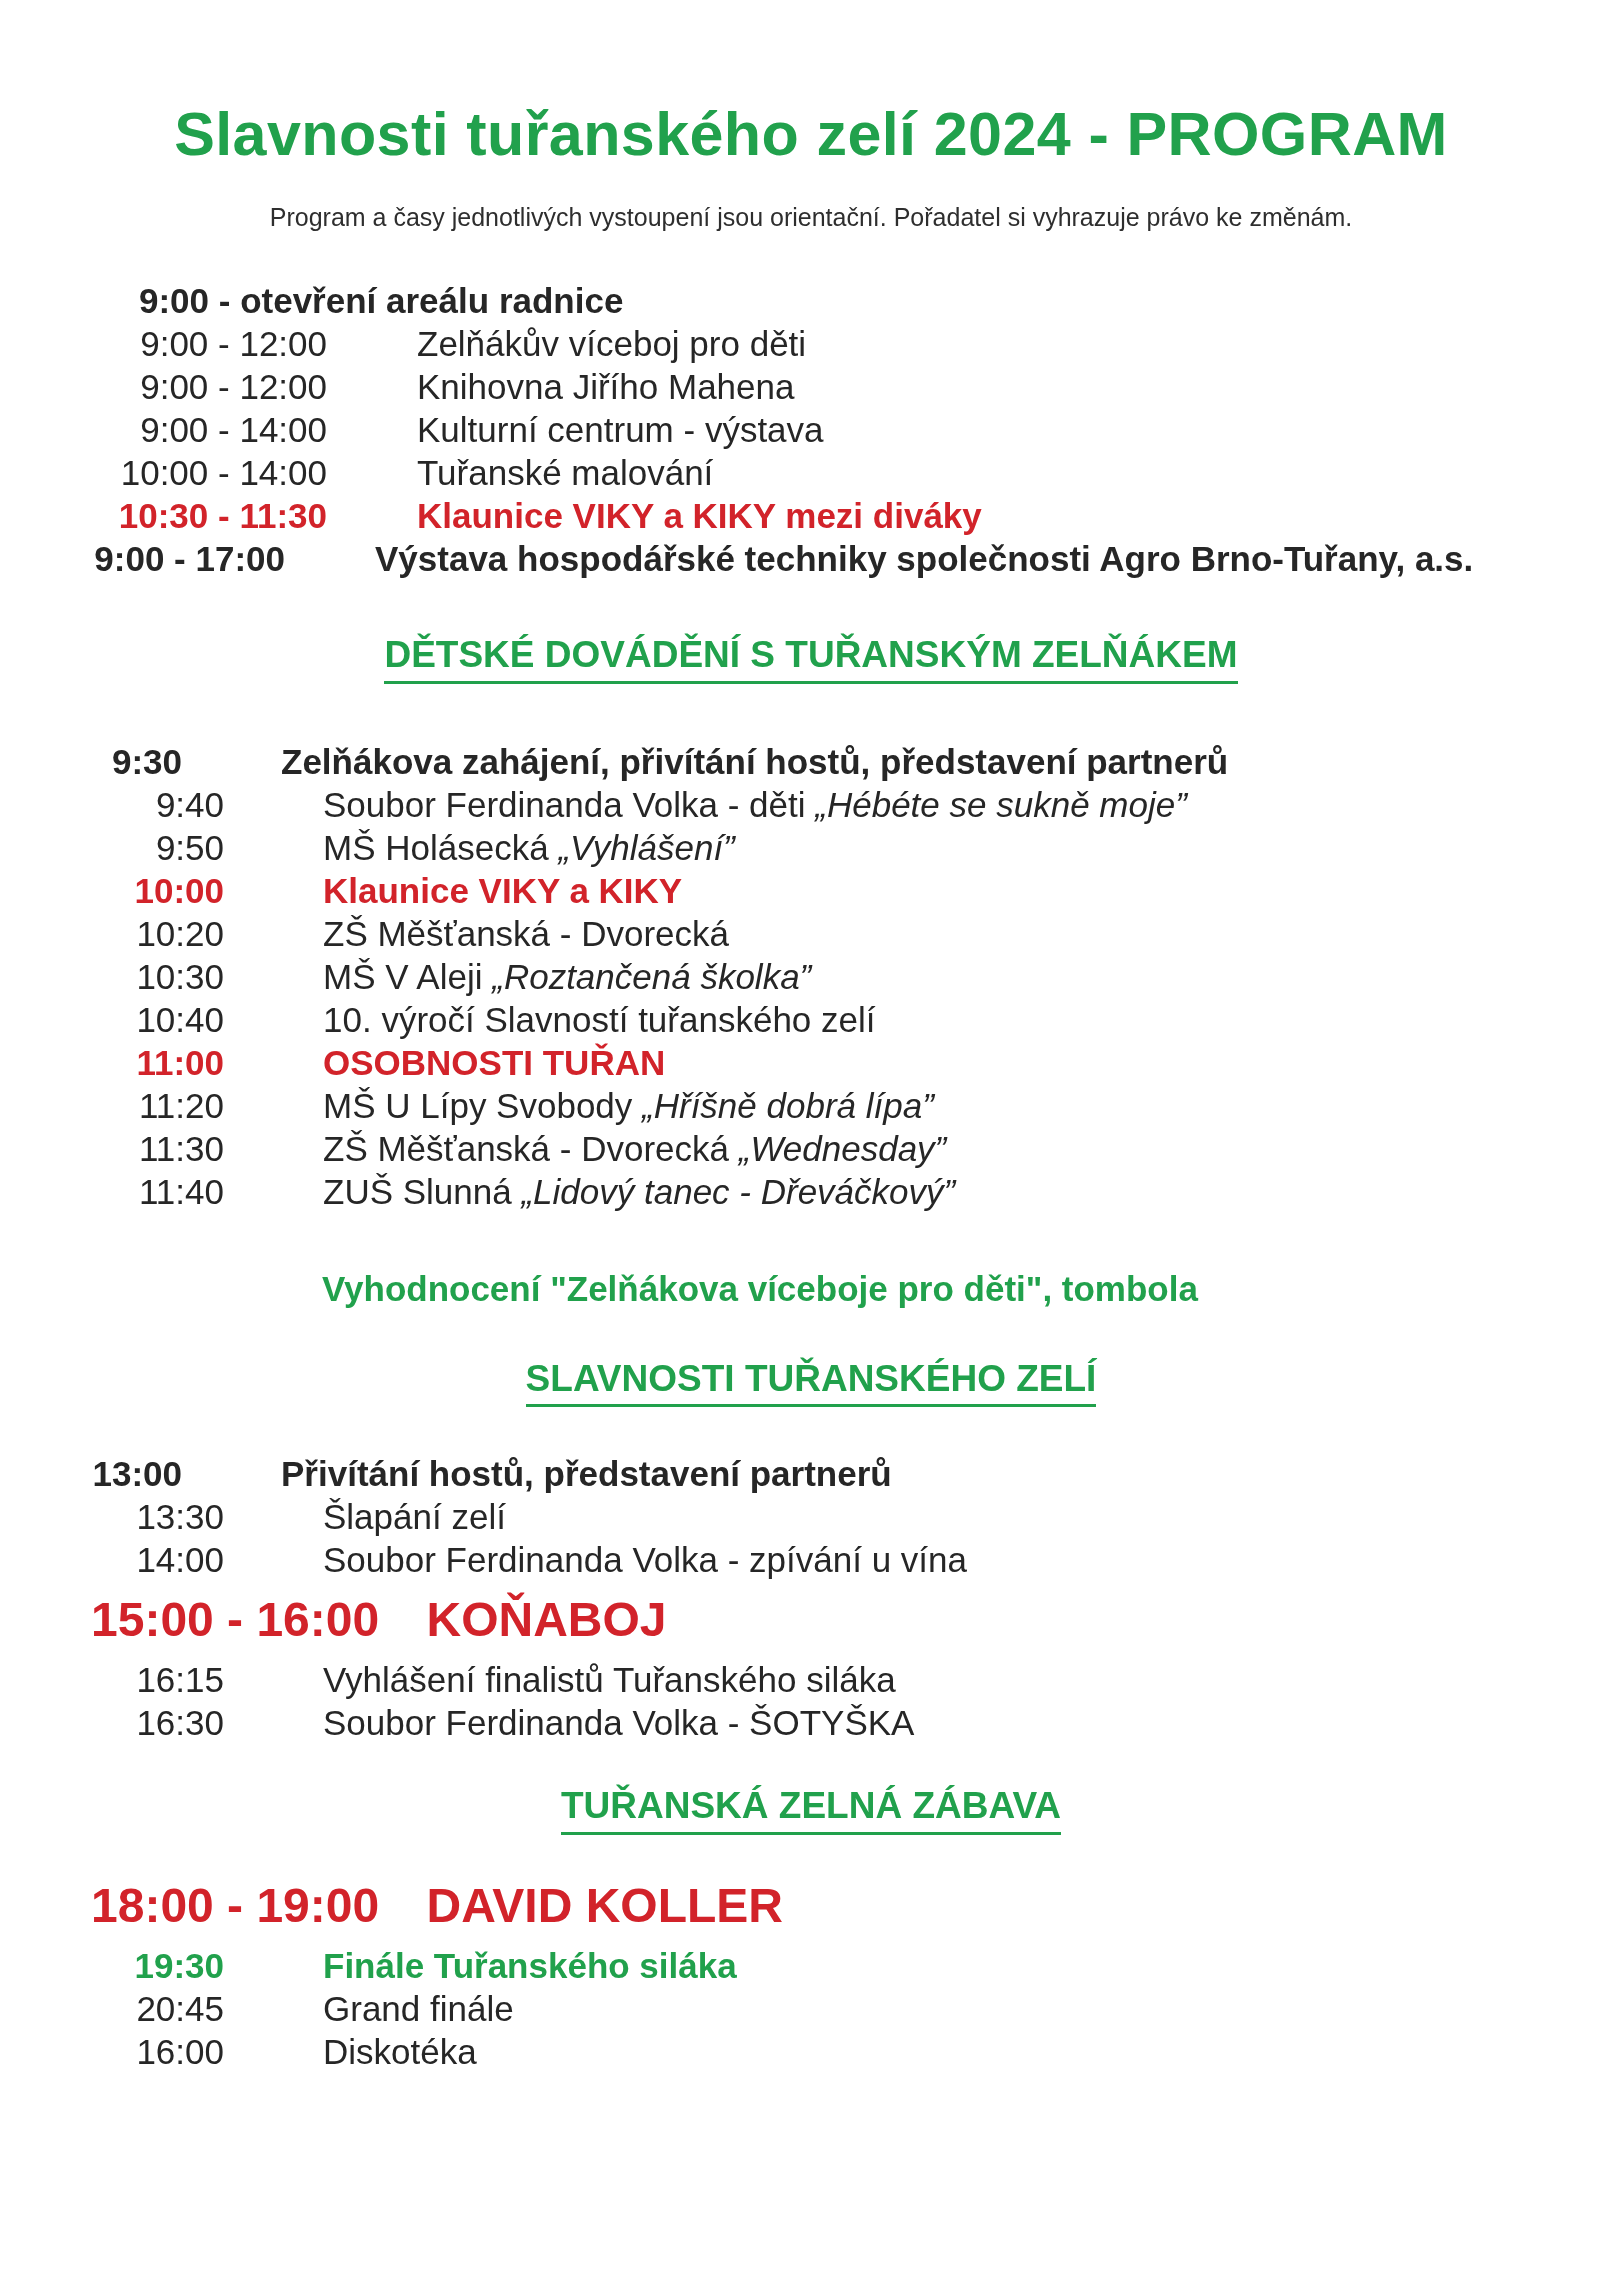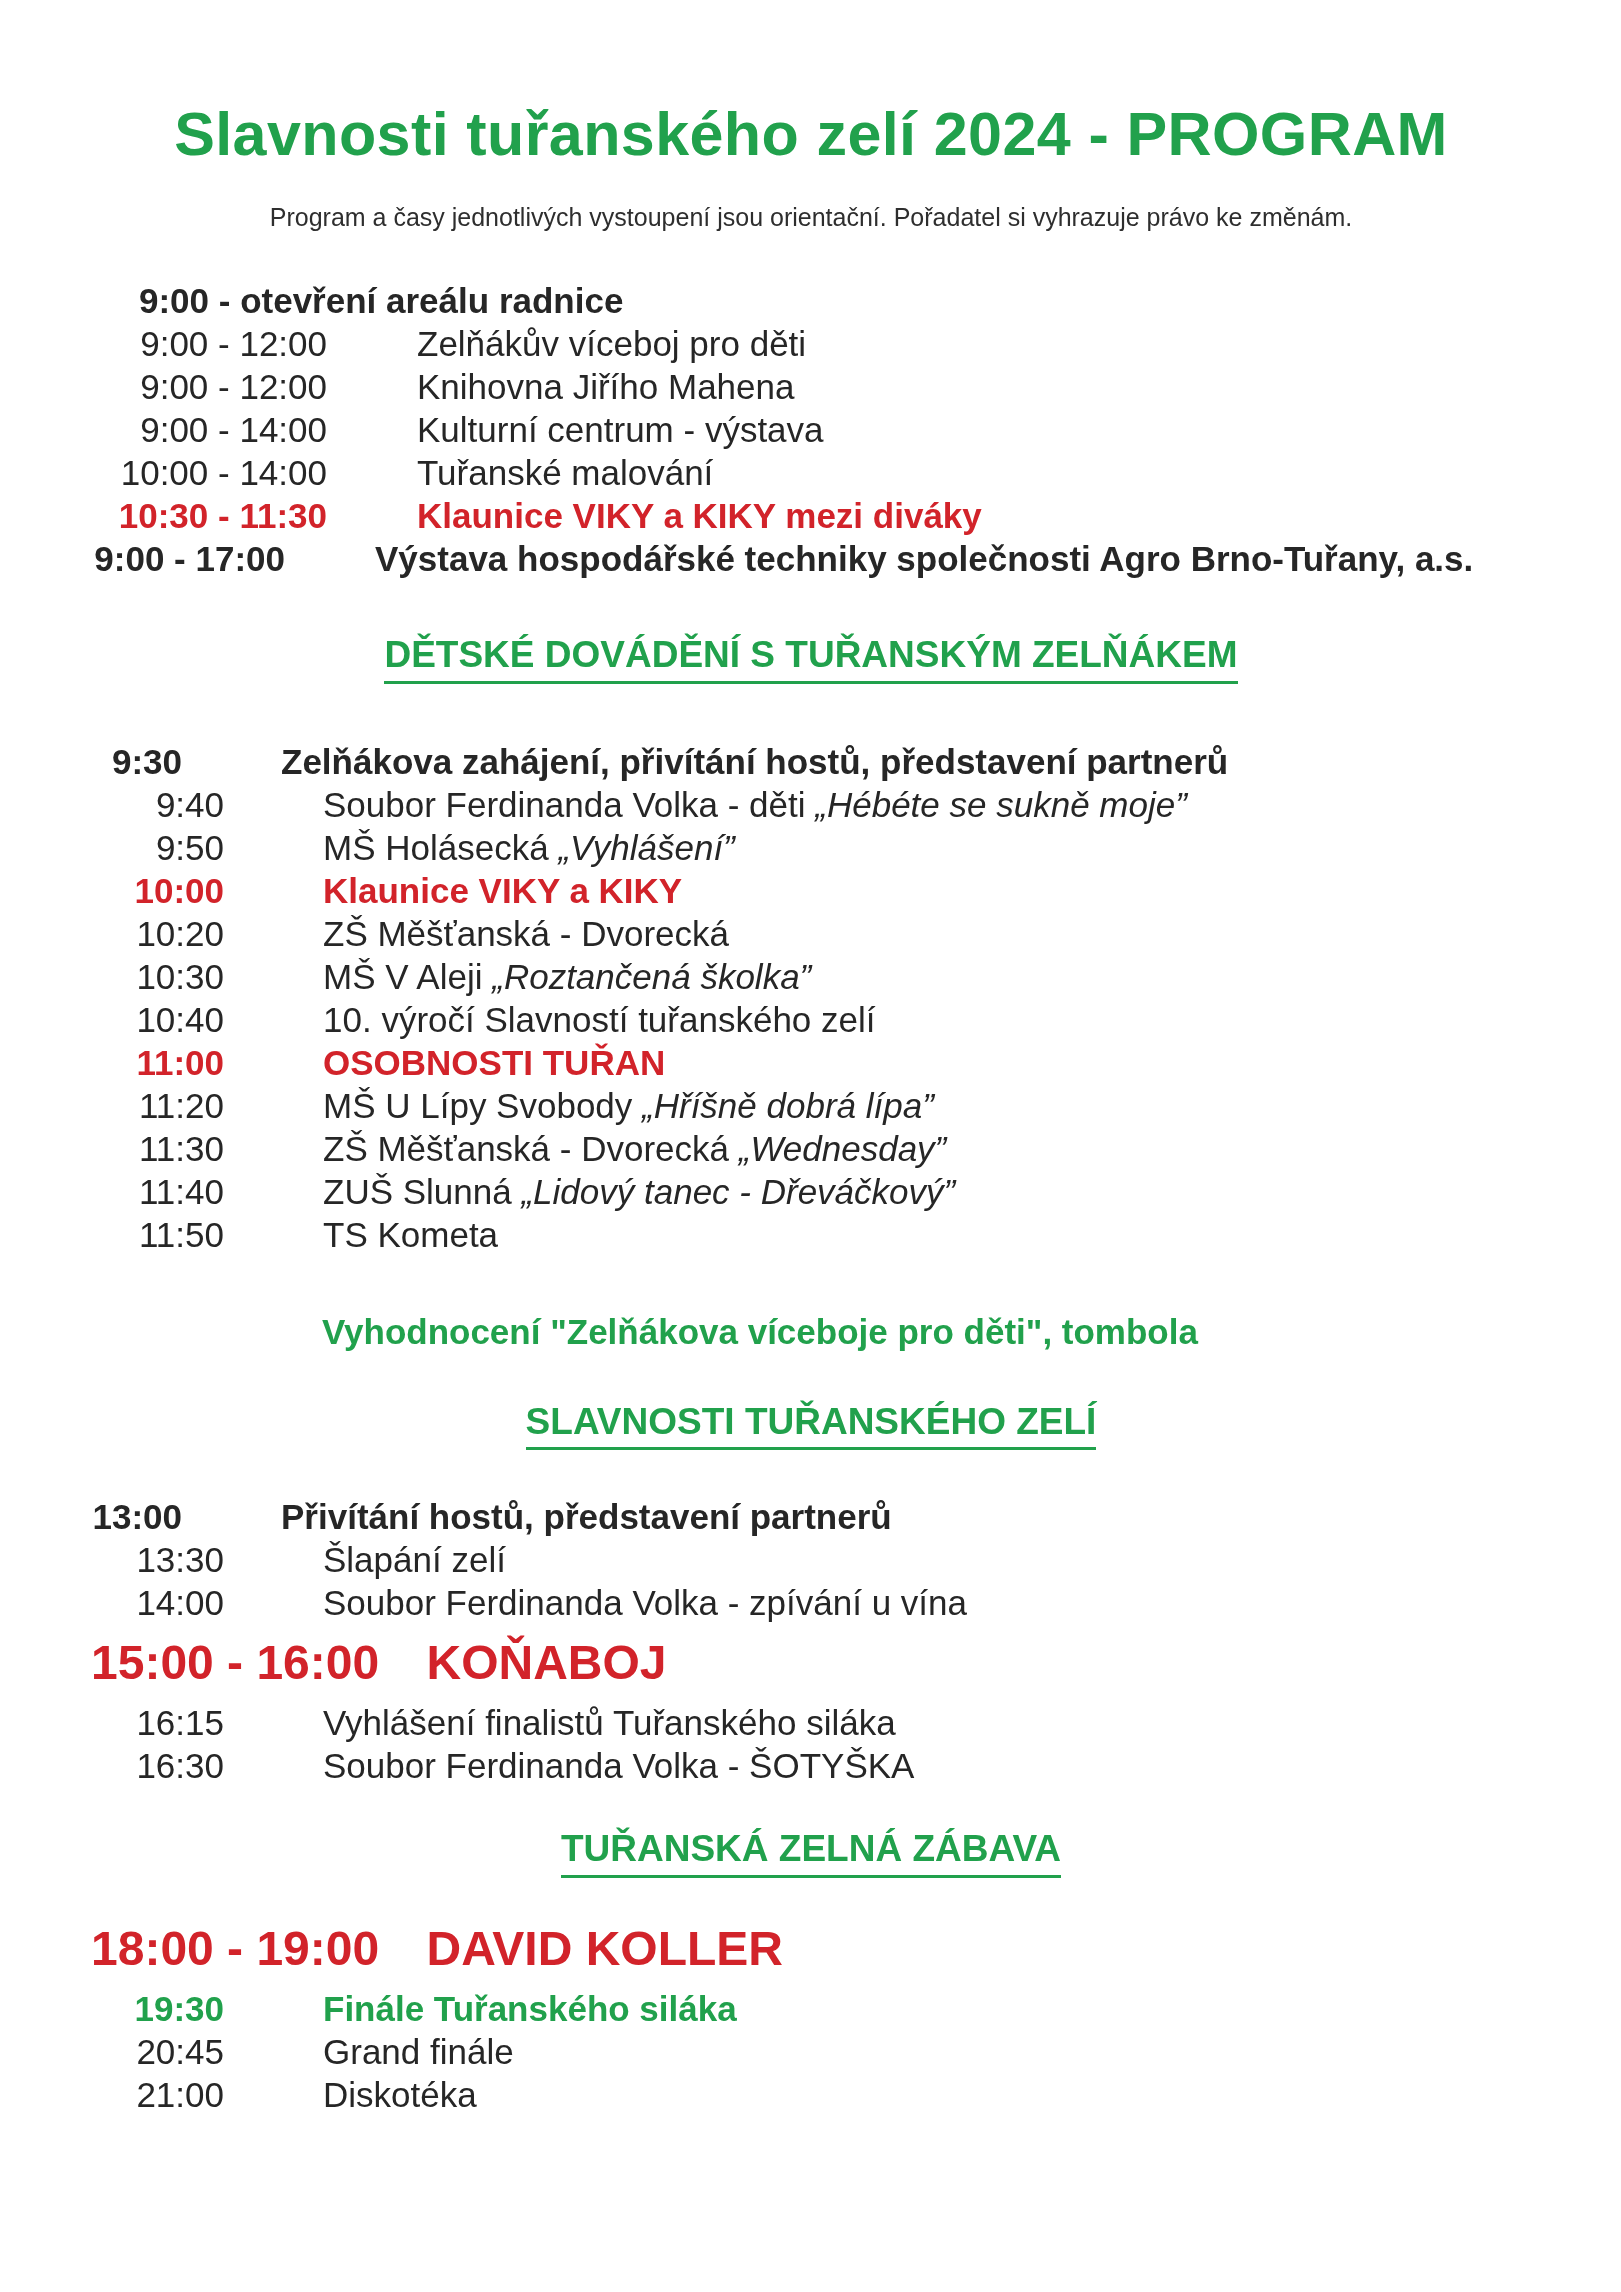--- a/index.html
+++ b/index.html
@@ -169,24 +169,20 @@
       <span class="text"><span>MŠ U Lípy Svobody </span><span class="it">„Hříšně dobrá lípa”</span></span>
     </div>
     <div class="row b2">
       <span class="time">11:30</span>
       <span class="text"><span>ZŠ Měšťanská - Dvorecká </span><span class="it">„Wednesday”</span></span>
     </div>
     <div class="row b2">
       <span class="time">11:40</span>
       <span class="text"><span>ZUŠ Slunná </span><span class="it">„Lidový tanec - Dřeváčkový”</span></span>
     </div>
-    <div class="row b2">
-      <span class="time">11:50</span>
-      <span class="text">TS Kometa</span>
-    </div>
   </div>
 
   <div class="note">Vyhodnocení "Zelňákova víceboje pro děti", tombola</div>
 
   <div class="heading h2">
     <span class="u">SLAVNOSTI TUŘANSKÉHO ZELÍ</span>
   </div>
 
   <div class="schedule" style="margin-top:0;">
     <div class="row b2 bold">
@@ -229,19 +225,19 @@
 
     <div class="row b2 greenline">
       <span class="time">19:30</span>
       <span class="text">Finále Tuřanského siláka</span>
     </div>
     <div class="row b2">
       <span class="time">20:45</span>
       <span class="text">Grand finále</span>
     </div>
     <div class="row b2">
-      <span class="time">21:00</span>
+      <span class="time">16:00</span>
       <span class="text">Diskotéka</span>
     </div>
   </div>
 
 </div>
 
 
 </body></html>

